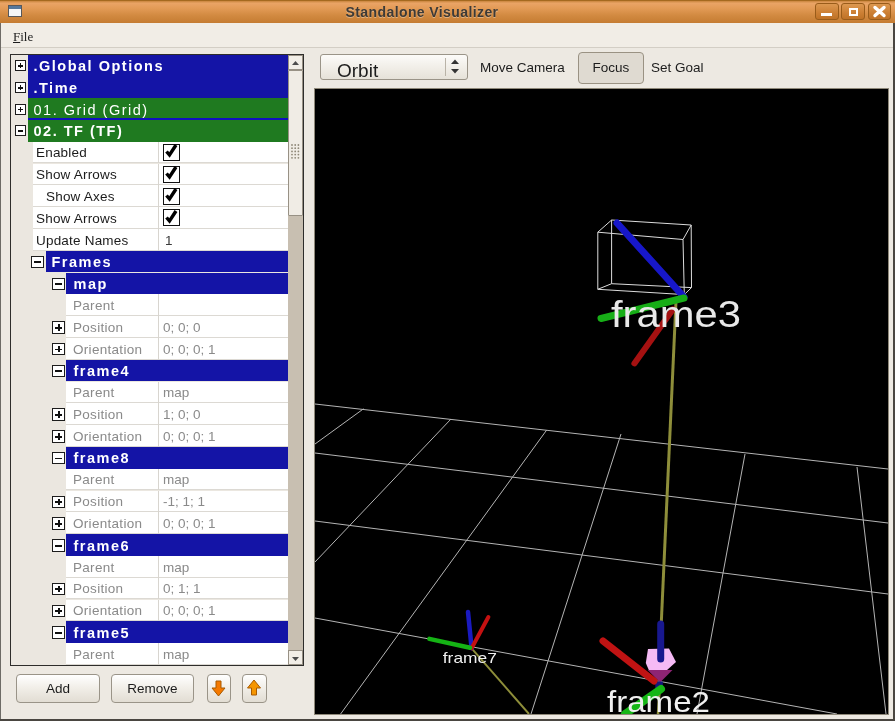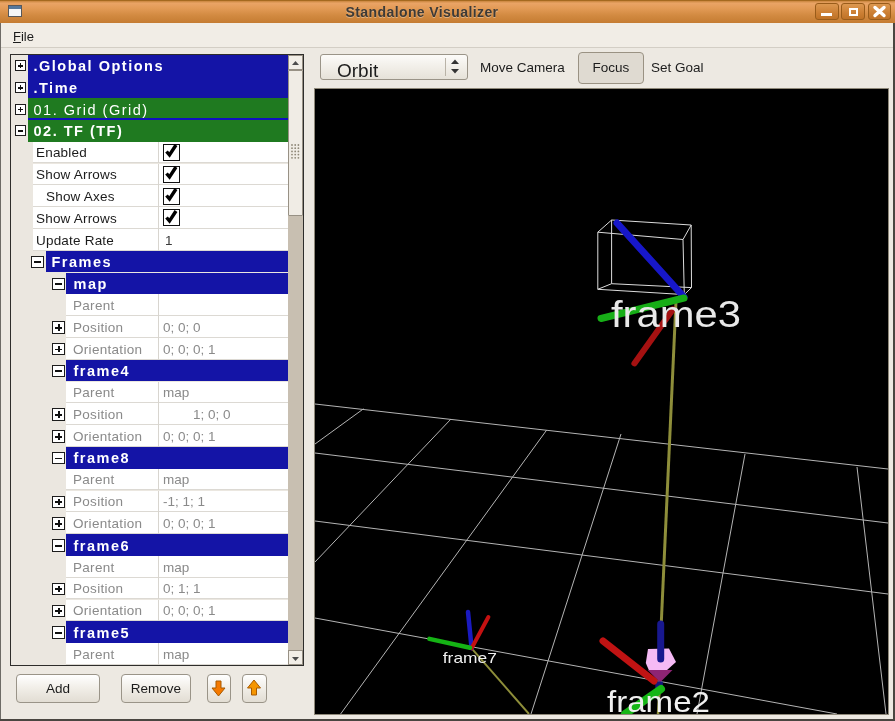--- a/index.html
+++ b/index.html
@@ -18,21 +18,21 @@
   </div>
 <div class="abs" style="left:841px;top:3px;width:24px;height:17px;border:1px solid #995c1a;border-radius:3px;background:linear-gradient(#dd9850,#cd8136 55%,#bf7226);box-sizing:border-box;">
     <div style="position:absolute;left:6.5px;top:3.5px;width:9px;height:8px;border:2px solid #fff;box-sizing:border-box;"></div>
   </div>
 <div class="abs" style="left:867.5px;top:3px;width:23.5px;height:17px;border:1px solid #995c1a;border-radius:3px;background:linear-gradient(#dd9850,#cd8136 55%,#bf7226);box-sizing:border-box;">
     <svg width="21" height="15" style="position:absolute;left:0;top:0;">
       <path d="M6 3.5 L15 11.5 M15 3.5 L6 11.5" stroke="#fff" stroke-width="3.4" stroke-linecap="round"></path>
     </svg>
   </div>
 <div class="abs" style="left:1px;top:23px;width:892px;height:25px;background:#F1EDE6;border-bottom:1px solid #d3cec5;box-sizing:border-box;"></div>
-<div class="abs" style="left:13px;top:29px;font-size:13px;color:#1c1c1c;"><span style="text-decoration:underline;">F</span>ile</div>
+<div class="abs" style="left:13px;top:29px;font-size:13px;color:#1c1c1c;font-family:Liberation Serif, serif;"><span style="text-decoration:underline;">F</span>ile</div>
 <div class="abs" style="left:10px;top:54px;width:294px;height:612px;background:#EBE7E0;border:1px solid #2e2d2b;box-sizing:border-box;overflow:hidden;">
 <div class="abs" style="left:17px;top:-0.5px;right:0;height:21.8px;background:#1414A6;"></div>
 <div class="abs" style="left:22.5px;top:2.9px;font-size:14.5px;font-weight:bold;color:#fff;letter-spacing:1.5px;">.Global Options</div>
 <div style="position:absolute;left:3.5px;top:5.0px;width:11px;height:11px;background:#fff;border:1.4px solid #1c1c1c;box-sizing:border-box;">
       <div style="position:absolute;left:2px;right:2px;top:4.0px;height:1.8px;background:#111;"></div>
       <div style="position:absolute;top:2px;bottom:2px;left:4.0px;width:1.8px;background:#111;"></div>
     </div>
 <div class="abs" style="left:17px;top:21.3px;right:0;height:21.8px;background:#1414A6;"></div>
 <div class="abs" style="left:22.5px;top:24.7px;font-size:14.5px;font-weight:bold;color:#fff;letter-spacing:1.5px;">.Time</div>
 <div style="position:absolute;left:3.5px;top:26.8px;width:11px;height:11px;background:#fff;border:1.4px solid #1c1c1c;box-sizing:border-box;">
@@ -77,21 +77,21 @@
 <div class="abs" style="left:22px;top:152.1px;right:0;height:21.8px;background:#fff;border-bottom:1px solid #DCD9D3;box-sizing:border-box;"></div>
 <div class="abs" style="left:147px;top:152.1px;width:1px;height:21.8px;background:#D8D5CF;"></div>
 <div class="abs" style="left:25px;top:155.7px;font-size:13.5px;color:#1b1b1b;letter-spacing:0.2px;">Show Arrows</div>
 <div class="abs" style="left:152px;top:154.3px;width:17px;height:17px;background:#fff;border:1.8px solid #111;box-sizing:border-box;">
       <svg width="16" height="17" style="position:absolute;left:-1px;top:-2.5px;">
         <path d="M3.5 9.5 L6.5 13 L13 3" stroke="#000" stroke-width="3.4" fill="none"></path>
       </svg>
     </div>
 <div class="abs" style="left:22px;top:173.9px;right:0;height:21.8px;background:#fff;border-bottom:1px solid #DCD9D3;box-sizing:border-box;"></div>
 <div class="abs" style="left:147px;top:173.9px;width:1px;height:21.8px;background:#D8D5CF;"></div>
-<div class="abs" style="left:25px;top:177.5px;font-size:13.5px;color:#1b1b1b;letter-spacing:0.2px;">Update Rate</div>
+<div class="abs" style="left:25px;top:177.5px;font-size:13.5px;color:#1b1b1b;letter-spacing:0.2px;">Update Names</div>
 <div class="abs" style="left:154px;top:177.5px;font-size:13.5px;color:#3a3a3a;">1</div>
 <div class="abs" style="left:35px;top:195.7px;right:0;height:21.8px;background:#1414A6;"></div>
 <div class="abs" style="left:40.5px;top:199.1px;font-size:14.5px;font-weight:bold;color:#fff;letter-spacing:1.5px;">Frames</div>
 <div style="position:absolute;left:20.0px;top:200.7px;width:12.5px;height:12.5px;background:#fff;border:1.4px solid #1c1c1c;box-sizing:border-box;">
       <div style="position:absolute;left:2px;right:2px;top:4.8px;height:1.8px;background:#111;"></div>
     </div>
 <div class="abs" style="left:55px;top:217.5px;right:0;height:21.8px;background:#1414A6;"></div>
 <div class="abs" style="left:62.5px;top:220.9px;font-size:14.5px;font-weight:bold;color:#fff;letter-spacing:1.5px;">map</div>
 <div style="position:absolute;left:41.0px;top:222.5px;width:12.5px;height:12.5px;background:#fff;border:1.4px solid #1c1c1c;box-sizing:border-box;">
       <div style="position:absolute;left:2px;right:2px;top:4.8px;height:1.8px;background:#111;"></div>
@@ -120,21 +120,21 @@
 <div style="position:absolute;left:41.0px;top:309.7px;width:12.5px;height:12.5px;background:#fff;border:1.4px solid #1c1c1c;box-sizing:border-box;">
       <div style="position:absolute;left:2px;right:2px;top:4.8px;height:1.8px;background:#111;"></div>
     </div>
 <div class="abs" style="left:55px;top:326.5px;right:0;height:21.8px;background:#fff;border-bottom:1px solid #DCD9D3;box-sizing:border-box;"></div>
 <div class="abs" style="left:147px;top:326.5px;width:1px;height:21.8px;background:#D8D5CF;"></div>
 <div class="abs" style="left:62px;top:330.1px;font-size:13.5px;color:#8a8a8a;letter-spacing:0.3px;">Parent</div>
 <div class="abs" style="left:152px;top:330.1px;font-size:13.5px;color:#8a8a8a;">map</div>
 <div class="abs" style="left:55px;top:348.3px;right:0;height:21.8px;background:#fff;border-bottom:1px solid #DCD9D3;box-sizing:border-box;"></div>
 <div class="abs" style="left:147px;top:348.3px;width:1px;height:21.8px;background:#D8D5CF;"></div>
 <div class="abs" style="left:62px;top:351.9px;font-size:13.5px;color:#8a8a8a;letter-spacing:0.3px;">Position</div>
-<div class="abs" style="left:152px;top:351.9px;font-size:13.5px;color:#8a8a8a;margin-left:30px;">1; 0; 0</div>
+<div class="abs" style="left:152px;top:351.9px;font-size:13.5px;color:#8a8a8a;">1; 0; 0</div>
 <div style="position:absolute;left:41.0px;top:353.3px;width:12.5px;height:12.5px;background:#fff;border:1.4px solid #1c1c1c;box-sizing:border-box;">
       <div style="position:absolute;left:2px;right:2px;top:4.8px;height:1.8px;background:#111;"></div>
       <div style="position:absolute;top:2px;bottom:2px;left:4.8px;width:1.8px;background:#111;"></div>
     </div>
 <div class="abs" style="left:55px;top:370.1px;right:0;height:21.8px;background:#fff;border-bottom:1px solid #DCD9D3;box-sizing:border-box;"></div>
 <div class="abs" style="left:147px;top:370.1px;width:1px;height:21.8px;background:#D8D5CF;"></div>
 <div class="abs" style="left:62px;top:373.7px;font-size:13.5px;color:#8a8a8a;letter-spacing:0.3px;">Orientation</div>
 <div class="abs" style="left:152px;top:373.7px;font-size:13.5px;color:#8a8a8a;">0; 0; 0; 1</div>
 <div style="position:absolute;left:41.0px;top:375.1px;width:12.5px;height:12.5px;background:#fff;border:1.4px solid #1c1c1c;box-sizing:border-box;">
       <div style="position:absolute;left:2px;right:2px;top:4.8px;height:1.8px;background:#111;"></div>
@@ -222,21 +222,21 @@
         <circle cx="9.4" cy="12.6" r="0.9" fill="#8f8878"></circle>
         <circle cx="3.0" cy="15.8" r="0.9" fill="#8f8878"></circle>
         <circle cx="6.2" cy="15.8" r="0.9" fill="#8f8878"></circle>
         <circle cx="9.4" cy="15.8" r="0.9" fill="#8f8878"></circle>
       </svg>
     </div>
 </div>
 <div class="abs" style="left:16px;top:674px;width:84px;height:29px;border:1px solid #9A9488;border-radius:4px;background:linear-gradient(#FFFFFF,#F2EFE9 45%,#E2DDD3);box-sizing:border-box;text-align:center;">
     <div style="margin-top:5.5px;font-size:13.5px;color:#1c1c1c;">Add</div>
   </div>
-<div class="abs" style="left:111px;top:674px;width:70px;height:29px;border:1px solid #9A9488;border-radius:4px;background:linear-gradient(#FFFFFF,#F2EFE9 45%,#E2DDD3);box-sizing:border-box;text-align:center;margin-left:10px;">
+<div class="abs" style="left:111px;top:674px;width:83px;height:29px;border:1px solid #9A9488;border-radius:4px;background:linear-gradient(#FFFFFF,#F2EFE9 45%,#E2DDD3);box-sizing:border-box;text-align:center;">
     <div style="margin-top:5.5px;font-size:13.5px;color:#1c1c1c;">Remove</div>
   </div>
 <div class="abs" style="left:207px;top:674px;width:24px;height:29px;border:1px solid #9A9488;border-radius:4px;background:linear-gradient(#FFFFFF,#F2EFE9 45%,#E2DDD3);box-sizing:border-box;"><svg width="22" height="27">
       <path d="M8 6 L13 6 L13 13 L17 13 L10.5 21 L4 13 L8 13 Z" fill="#F57900" stroke="#A85A00" stroke-width="1"></path>
     </svg></div>
 <div class="abs" style="left:242px;top:674px;width:25px;height:29px;border:1px solid #9A9488;border-radius:4px;background:linear-gradient(#FFFFFF,#F2EFE9 45%,#E2DDD3);box-sizing:border-box;"><svg width="23" height="27">
       <path d="M11 5 L17.5 13 L13.5 13 L13.5 20 L8.5 20 L8.5 13 L4.5 13 Z" fill="#F59500" stroke="#A85A00" stroke-width="1"></path>
     </svg></div>
 <div class="abs" style="left:320px;top:54px;width:148px;height:26px;border:1px solid #9A9488;border-radius:3px;background:linear-gradient(#FCFBF9,#EFECE5 60%,#E6E2D9);box-sizing:border-box;">
     <div style="position:absolute;left:16px;top:5px;font-size:19px;color:#1c1c1c;">Orbit</div>

